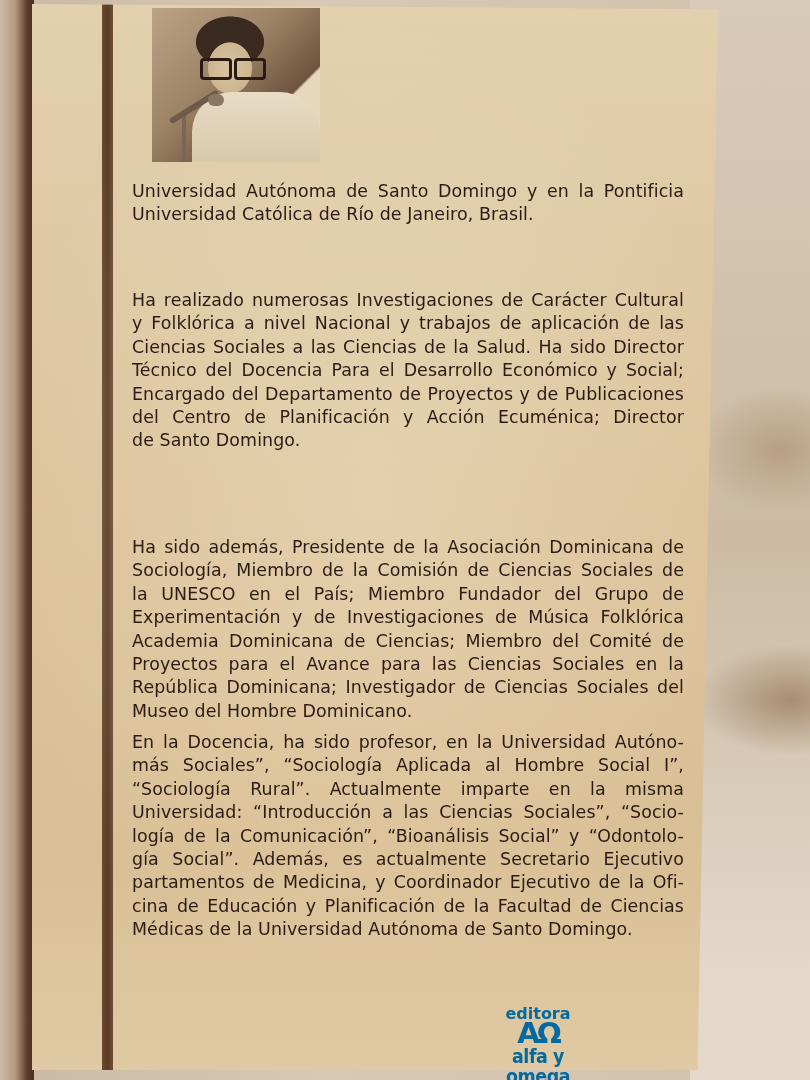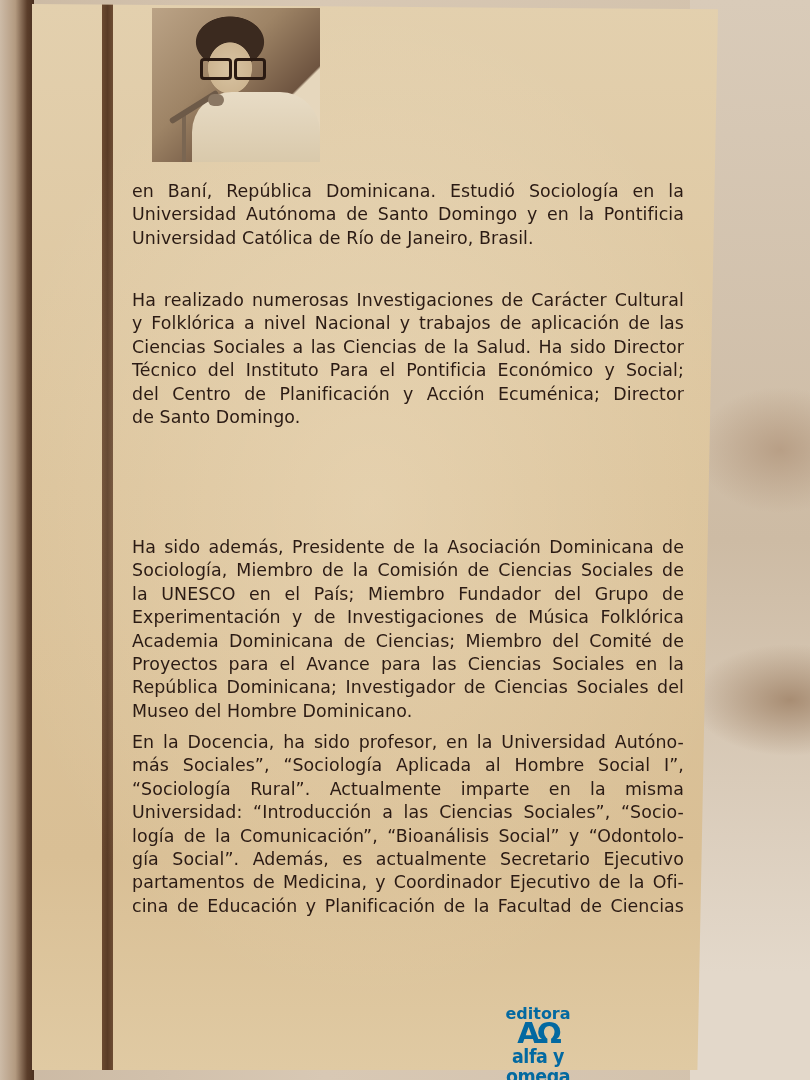--- a/index.html
+++ b/index.html
@@ -96,30 +96,30 @@
   <div class="glasses">
       <span></span>
       <span></span>
     </div>
   <div class="stand"></div>
   <div class="mic"></div>
   <div class="mic-head"></div>
 </div>
 
 <div class="text-block p1">
-  <span class="line">en Baní, República Dominicana.  Estudió Sociología en la</span>
   <span class="line">Universidad Autónoma de Santo Domingo y en la Pontificia</span>
   <span class="line last">Universidad Católica de Río de Janeiro, Brasil.</span>
 </div>
 
 <div class="text-block p2">
   <span class="line">Ha realizado numerosas Investigaciones de Carácter Cultural</span>
   <span class="line">y Folklórica a nivel Nacional y trabajos de aplicación de las</span>
   <span class="line">Ciencias Sociales a las Ciencias de la Salud.  Ha sido Director</span>
-  <span class="line">Técnico del Instituto Para el Pontificia Económico y Social;</span>
+  <span class="line">Técnico del Docencia Para el Desarrollo Económico y Social;</span>
+  <span class="line">Encargado del Departamento de Proyectos y de Publicaciones</span>
   <span class="line">del Centro de Planificación y Acción Ecuménica; Director</span>
   <span class="line last">de Santo Domingo.</span>
 </div>
 
 <div class="text-block p3">
   <span class="line">Ha sido además, Presidente de la Asociación Dominicana de</span>
   <span class="line">Sociología, Miembro de la Comisión de Ciencias Sociales de</span>
   <span class="line">la UNESCO en el País; Miembro Fundador del Grupo de</span>
   <span class="line">Experimentación y de Investigaciones de Música Folklórica</span>
   <span class="line">Academia Dominicana de Ciencias; Miembro del Comité de</span>
@@ -130,19 +130,20 @@
 
 <div class="text-block p4">
   <span class="line">En la Docencia, ha sido profesor, en la Universidad Autóno-</span>
   <span class="line">más Sociales”, “Sociología Aplicada al Hombre Social I”,</span>
   <span class="line">“Sociología Rural”.   Actualmente imparte en la misma</span>
   <span class="line">Universidad:  “Introducción a las Ciencias Sociales”, “Socio-</span>
   <span class="line">logía de la Comunicación”, “Bioanálisis Social” y “Odontolo-</span>
   <span class="line">gía Social”.  Además, es actualmente Secretario Ejecutivo</span>
   <span class="line">partamentos de Medicina, y Coordinador Ejecutivo de la Ofi-</span>
   <span class="line">cina de Educación y Planificación de la Facultad de Ciencias</span>
+  <span class="line last">Médicas de la Universidad Autónoma de Santo Domingo.</span>
 </div>
 
 <div class="publisher">
   <span class="editora">editora</span>
   <span class="mark">AΩ</span>
   <span class="name">alfa y omega</span>
 </div>
 
 </body></html>

